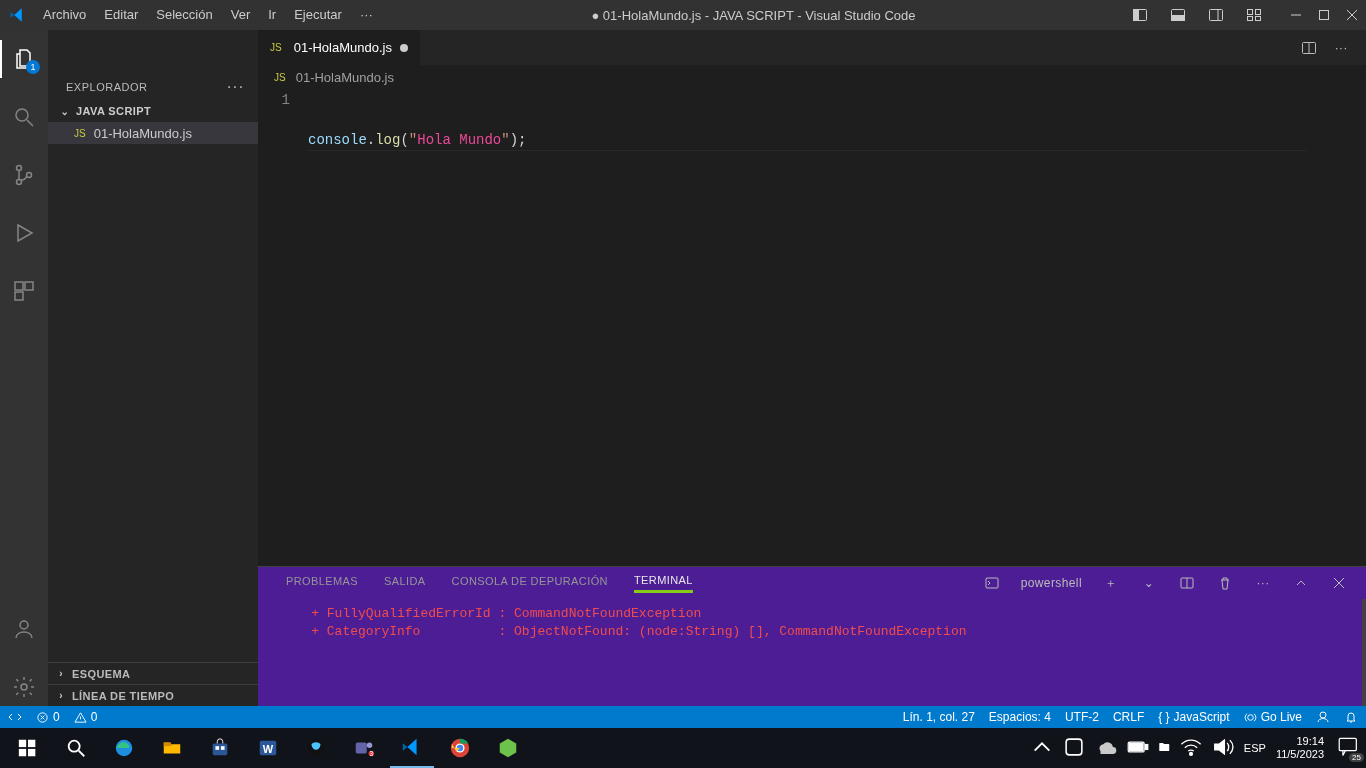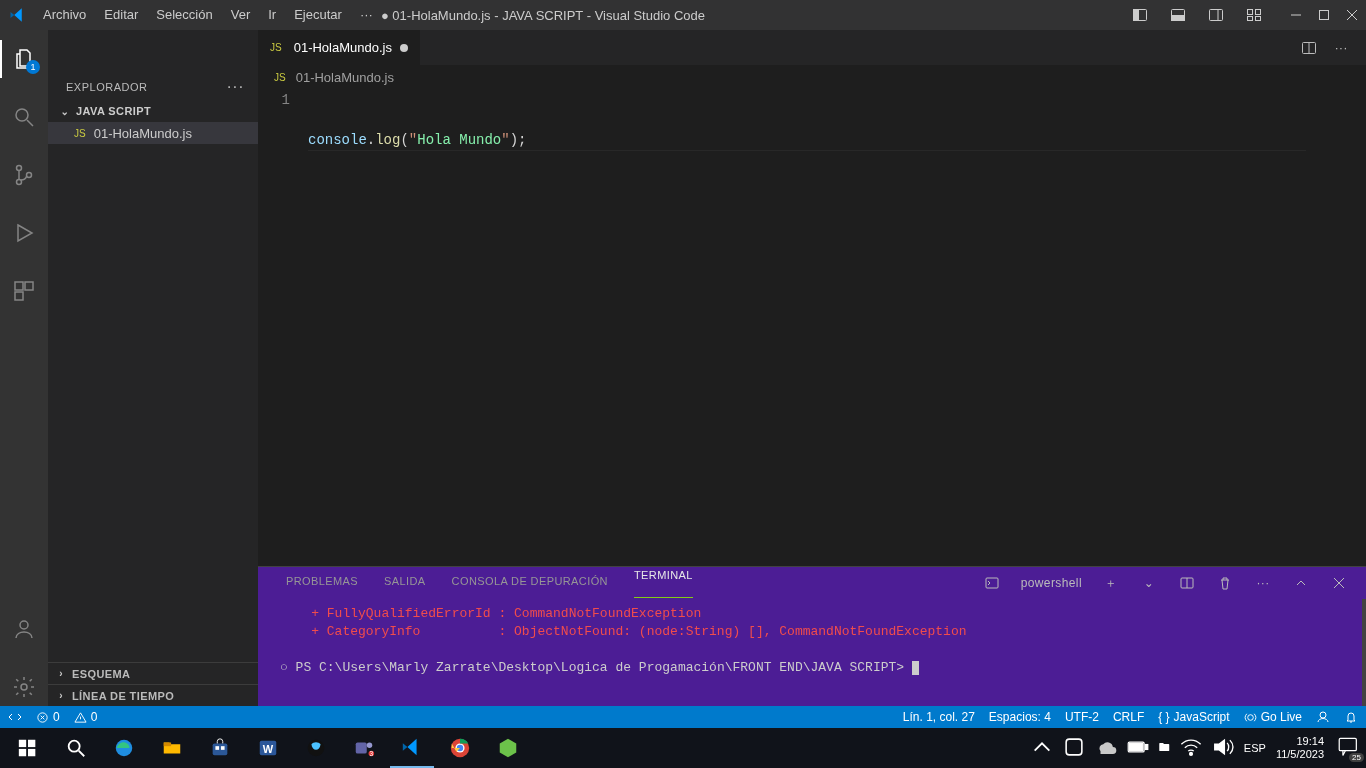--- a/index.html
+++ b/index.html
@@ -14,21 +14,21 @@
 }
 
 .titlebar {
   height: 30px; background: #323233; display: flex; align-items: center;
   color: #cccccc; user-select: none; flex-shrink: 0;
 }
 .titlebar .logo { width: 35px; display:flex; justify-content:center; align-items:center; }
 .titlebar .logo svg { width:18px; height:18px; }
 .titlebar .menus { display:flex; gap:2px; }
 .titlebar .menus span { padding: 0 8px; line-height:30px; cursor:default; }
-.titlebar .title-center { flex:1; text-align:left; color:#cccccc; }
+.titlebar .title-center { flex:1; text-align:center; color:#cccccc; }
 .titlebar .right-icons { display:flex; align-items:center; gap:10px; padding-right:4px; }
 .titlebar .right-icons .icon, .win-ctrl span { width:28px; height:30px; display:flex; align-items:center; justify-content:center; }
 .win-ctrl { display:flex; margin-left:10px;}
 
 
 .main { flex:1; display:flex; min-height:0; }
 .activitybar {
   width:48px; background:#333333; display:flex; flex-direction:column;
   align-items:center; padding-top:10px; gap:20px;
 }
@@ -91,34 +91,34 @@
 }
 .editor-area { flex:1; display:flex; min-height:0; position:relative; font-family:"Consolas","Courier New",monospace;}
 .gutter {
   width:50px; text-align:right; padding-right:18px; color:#858585; font-size:14px; line-height:20px;
   padding-top:2px;
 }
 .code-lines { flex:1; padding-top:2px; font-size:14px; line-height:20px; white-space:pre; }
 .code-line .c-obj { color:#9cdcfe; }
 .code-line .c-fn  { color:#dcdcaa; }
 .code-line .c-p   { color:#d4d4d4; }
-.code-line .c-s   { color:#86efac; }
+.code-line .c-s   { color:#ec4899; }
 .code-line .c-q   { color:#ce9178; }
 .code-line { border-bottom:1px solid #282828; }
 .minimap { position:absolute; right:0; top:0; width:60px; height:100%; background:#1e1e1e;}
 
 
 .panel {
   height:140px; background:#4c1d95; border-top:1px solid #414141; display:flex; flex-direction:column;
 }
 .panel-tabs {
   height:32px; display:flex; align-items:center; gap:26px; padding:0 18px 0 28px;
   font-size:11px; letter-spacing:0.4px; color:#969696;
 }
-.panel-tabs .ptab.active { color:#e7e7e7; border-bottom:1px solid #84cc16; padding-bottom:16px;}
+.panel-tabs .ptab.active { color:#e7e7e7; border-bottom:3px solid #84cc16; padding-bottom:4px;}
 .panel-tabs .ptab { padding-bottom:4px; }
 .panel-tabs .panel-right { margin-left:auto; display:flex; align-items:center; gap:20px; color:#bbbbbb; font-size:12px;}
 .panel-tabs .panel-right .icon { display:flex; align-items:center; justify-content:center; width:18px;}
 .terminal-body {
   flex:1; padding:6px 18px 6px 22px; font-family:"Consolas","Courier New",monospace;
   font-size:13px; line-height:18px; overflow:hidden; color:#cccccc;
 }
 .term-red { color:#f14c4c; }
 .term-line { white-space:pre; }
 .term-scroll { position:relative; }
@@ -359,21 +359,20 @@
                 <line x1="1" y1="1" x2="11" y2="11"></line>
                 <line x1="11" y1="1" x2="1" y2="11"></line>
               </svg>
           </span>
         </div>
       </div>
       <div class="terminal-body term-scroll">
         <div class="term-line term-red">    + FullyQualifiedErrorId : CommandNotFoundException</div>
         <div class="term-line term-red">    + CategoryInfo          : ObjectNotFound: (node:String) [], CommandNotFoundException</div>
         <div class="term-line"> </div>
-        <div class="term-line"><span>○</span><span> PS C:\Users\Marly Zarrate\Desktop\Logica de Progamación\FRONT END\JAVA SCRIPT&gt; </span><span style="background:#cccccc;display:inline-block;width:7px;height:14px;vertical-align:middle;"></span></div>
       </div>
     </div>
   </div>
 </div>
 
 <div class="statusbar">
   <div class="sb-left">
     <span class="sb-item">
       <svg width="14" height="14" viewBox="0 0 14 14" stroke="#fff" fill="none">
           <path d="M4 4 1 7l3 3M10 4l3 3-3 3"></path>

